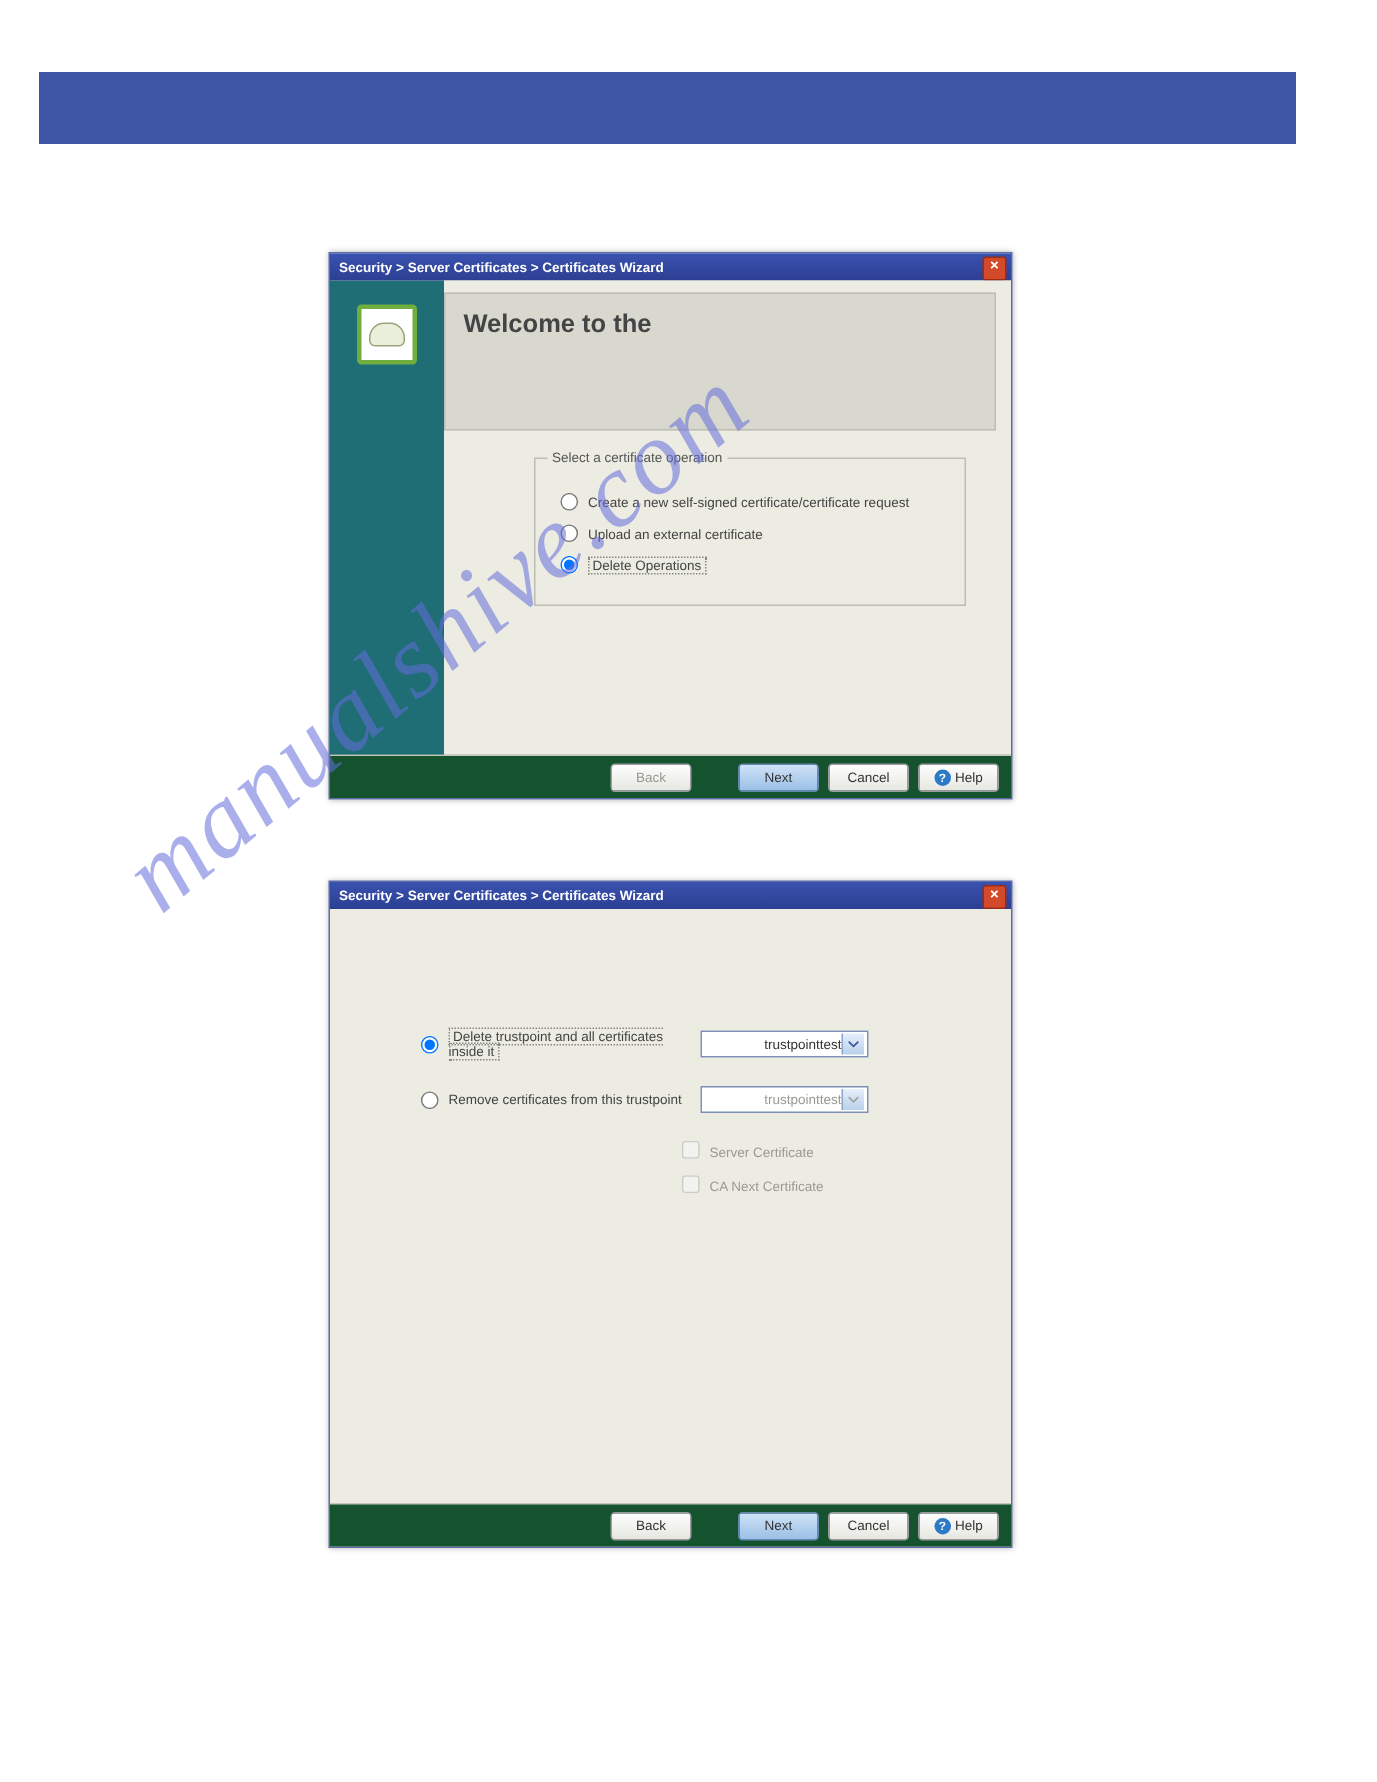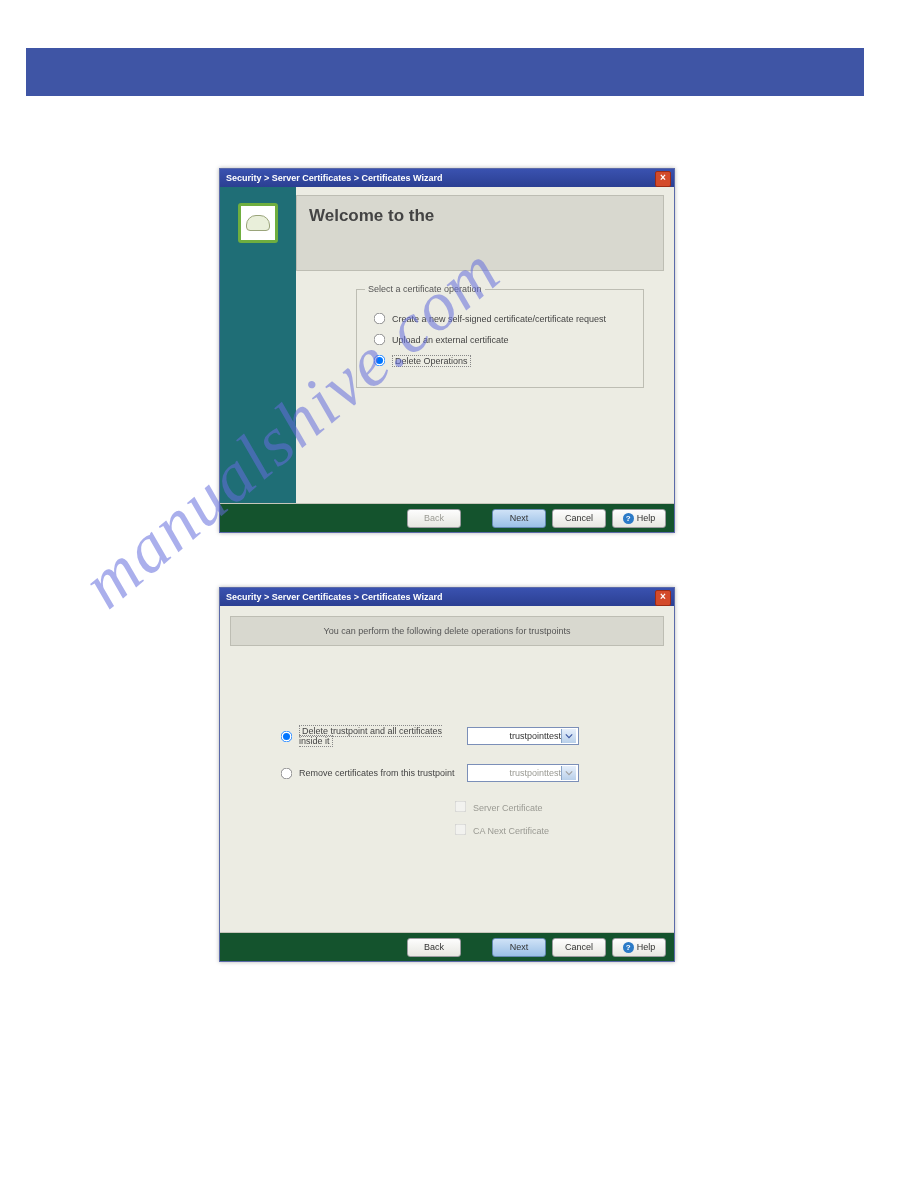--- a/index.html
+++ b/index.html
@@ -113,21 +113,21 @@
 
   .wiz1-right {
     flex: 1;
     background: #ecece3;
     position: relative;
   }
   .wiz1-heading {
     background: #d8d8cf;
     border: 1px solid #bdbdb3;
     margin: 8px 10px 0 0;
-    padding: 10px 12px 12px 12px;
+    padding: 10px 12px 28px 12px;
     height: 52px;
   }
   .wiz1-heading .line1 {
     font-size: 17px;
     font-weight: bold;
     color: #444;
   }
   .wiz1-heading .line2 {
     font-size: 17px;
     font-weight: bold;
@@ -358,21 +358,20 @@
       </div>
     </div>
   </div>
 
   <div class="dialog second">
     <div class="titlebar">
       <span>Security &gt; Server Certificates &gt; Certificates Wizard</span>
       <span class="close-btn">×</span>
     </div>
     <div class="wiz2-body">
-      <div class="wiz2-banner">You can perform the following delete operations for trustpoints</div>
 
       <div class="del-grid">
 
         <div class="del-row selected">
           <input type="radio" name="op2" checked="" style="">
           <span class="radio-label"><span class="radio-label-text">Delete trustpoint and all certificates inside it</span></span>
           <div class="dropdown">
             <span>trustpointtest</span>
             <span class="chev">
               <svg viewBox="0 0 10 10">

